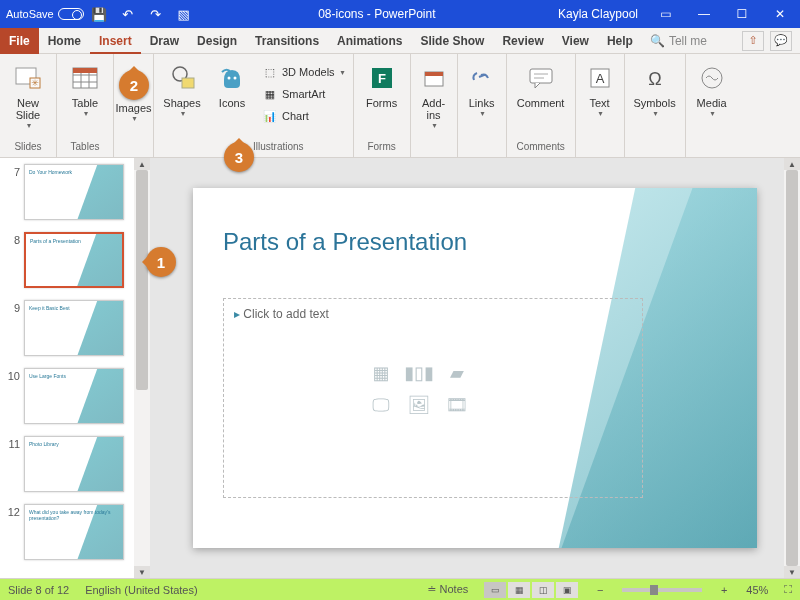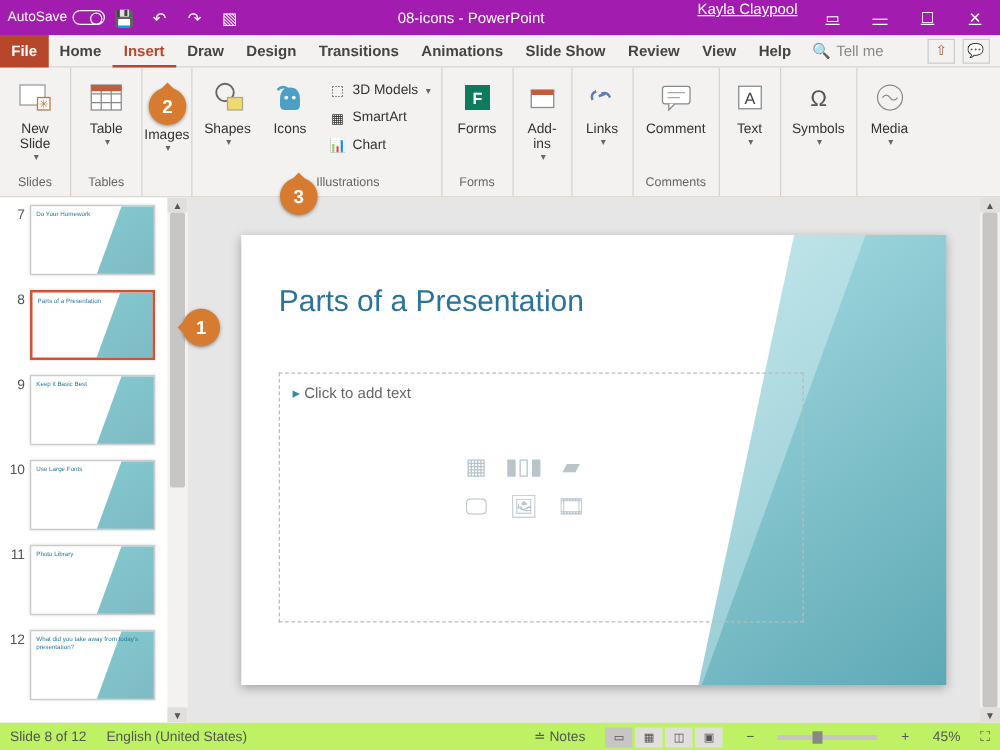--- a/index.html
+++ b/index.html
@@ -1,26 +1,26 @@
 <!DOCTYPE html>
 <html><head>
 <meta charset="utf-8">
 <style>
 * { box-sizing: border-box; margin: 0; padding: 0; font-family: "Segoe UI", Arial, sans-serif; }
 body { background: #fff; width: 800px; height: 600px; overflow: hidden; }
 
 
-.titlebar { height: 28px; background: #a21caf; color: #fff; display: flex; align-items: center; font-size: 12px; }
+.titlebar { height: 28px; background: #1d4ed8; color: #fff; display: flex; align-items: center; font-size: 12px; }
 .titlebar .left { display: flex; align-items: center; padding-left: 6px; gap: 4px; }
 .titlebar .autosave { display: flex; align-items: center; gap: 4px; font-size: 11px; }
 .titlebar .toggle { width: 26px; height: 12px; border: 1px solid #fff; border-radius: 6px; position: relative; }
 .titlebar .toggle::after { content: ""; position: absolute; width: 8px; height: 8px; border: 1px solid #fff; border-radius: 50%; right: 1px; top: 1px; }
 .titlebar .qat-btn { width: 24px; height: 24px; display: flex; align-items: center; justify-content: center; color: #fff; font-size: 13px; }
 .titlebar .center { flex: 1; text-align: center; }
-.titlebar .right { display: flex; gap: 2px; padding-right: 2px; text-decoration: underline; }
+.titlebar .right { display: flex; align-items: center; gap: 2px; padding-right: 2px; }
 .titlebar .user { font-size: 12px; margin-right: 8px; }
 .titlebar .winbtn { width: 36px; height: 28px; display: flex; align-items: center; justify-content: center; font-size: 12px; }
 
 
 .tabs { height: 26px; background: #f3f2f1; display: flex; align-items: center; border-bottom: 1px solid #d6d2ce; font-size: 12px; color: #444; position: relative; }
 .tabs .tab { padding: 0 9px; height: 26px; line-height: 26px; cursor: pointer; font-weight: bold; }
 .tabs .tab.file { background: #b7472a; color: #fff; }
 .tabs .tab.active { color: #b7472a; font-weight: 600; border-bottom: 2px solid #b7472a; }
 .tabs .spacer { flex: 1; }
 .tabs .tellme { display: flex; align-items: center; gap: 4px; color: #888; font-size: 12px; }

